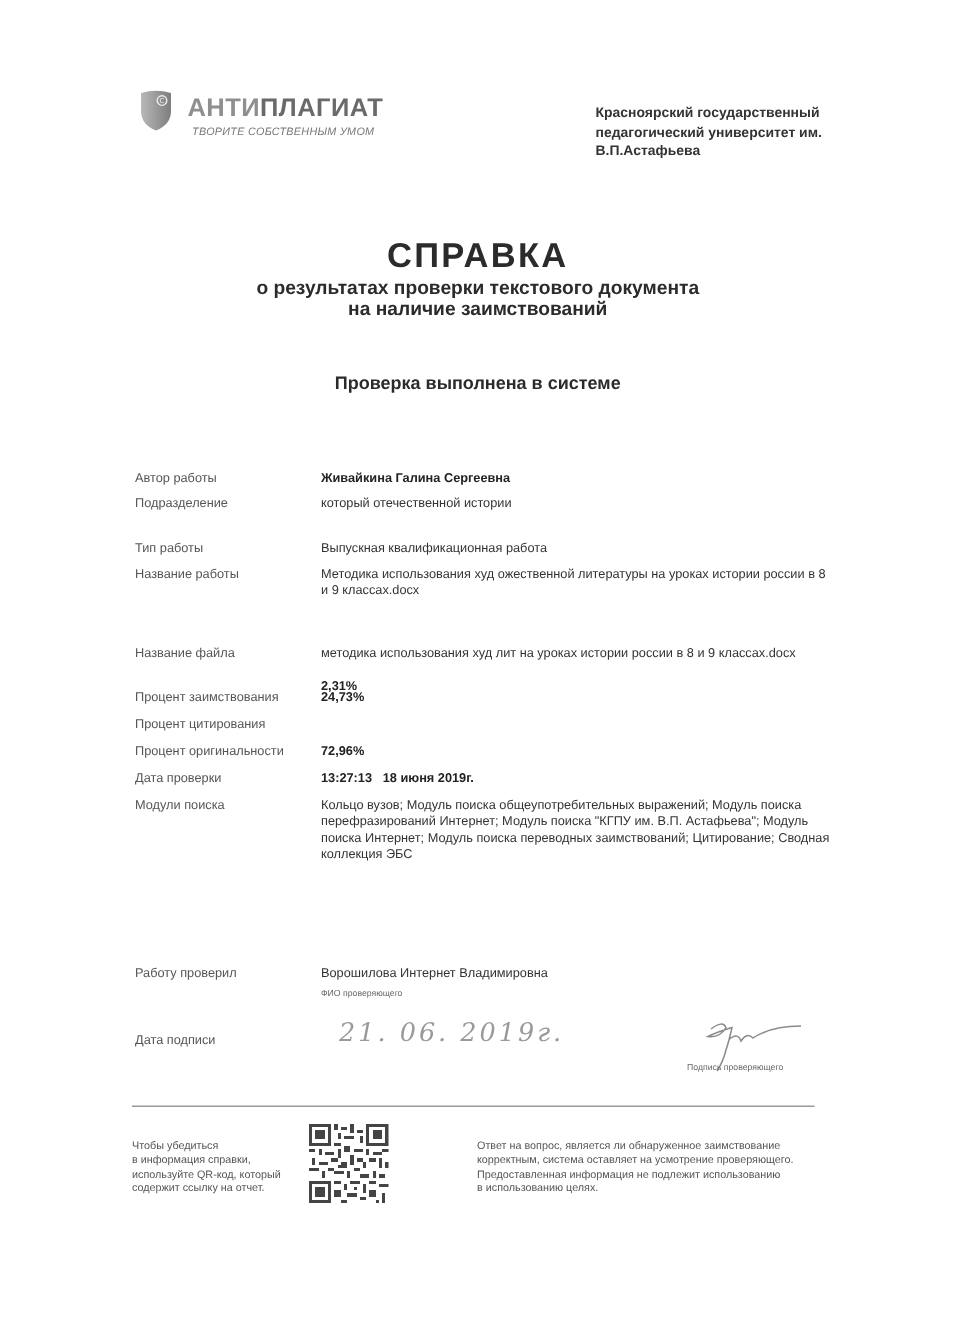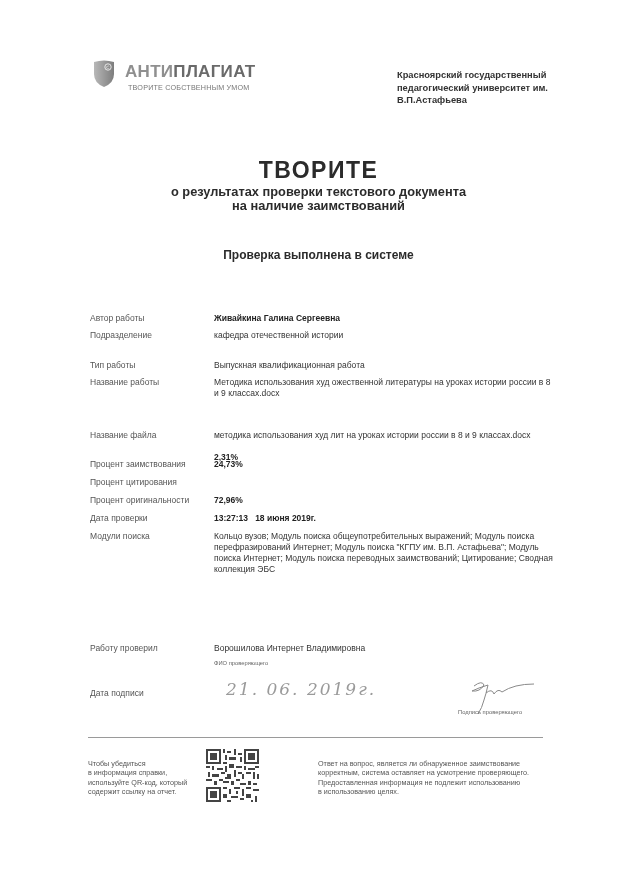--- a/index.html
+++ b/index.html
@@ -4,21 +4,21 @@
 <style>
   html, body { margin: 0; padding: 0; }
   body {
     width: 637px; height: 880px; background: #ffffff; position: relative; overflow: hidden;
     font-family: "Liberation Sans", "DejaVu Sans", sans-serif; color: #222;
   }
   .abs { position: absolute; }
   .logo-shield { left: 93px; top: 60px; width: 22px; height: 28px; }
   .logo-title { left: 125px; top: 63px; font-size: 17px; font-weight: bold; letter-spacing: 0.3px; color: #8f8f8f; line-height: 1; }
   .logo-title .bold { color: #6a6a6a; }
-  .logo-tag { left: 128px; top: 83px; font-size: 7.2px; color: #777; letter-spacing: 0.2px; }
+  .logo-tag { left: 128px; top: 83px; font-size: 7.2px; color: #777; letter-spacing: 0.2px; font-style: italic; }
   .univ { left: 397px; top: 69px; font-size: 9.3px; font-weight: bold; color: #333; line-height: 12.5px; width: 170px; }
   .title { left: 0; width: 637px; text-align: center; top: 157px; font-size: 23px; font-weight: bold; letter-spacing: 1.5px; color: #2b2b2b; }
   .subtitle { left: 0; width: 637px; text-align: center; top: 185px; font-size: 12.8px; font-weight: bold; color: #2b2b2b; line-height: 14px; }
   .system { left: 0; width: 637px; text-align: center; top: 248px; font-size: 12px; font-weight: bold; color: #2b2b2b; line-height: 15px; }
   .lbl { left: 90px; font-size: 8.5px; color: #555; }
   .val { left: 214px; font-size: 8.5px; color: #333; width: 345px; line-height: 11px; }
   .b { font-weight: bold; color: #222; }
   .small { font-size: 5.8px; color: #666; }
   .hand { font-family: "DejaVu Serif", serif; font-style: italic; font-size: 17px; color: #9a9a9a; letter-spacing: 2px; margin-left: 11px; }
   .divider { left: 88px; top: 737px; width: 455px; height: 1px; background: #9a9a9a; }
@@ -43,34 +43,34 @@
 </div>
 <div class="abs logo-title"><span>АНТИ</span><span class="bold">ПЛАГИАТ</span></div>
 <div class="abs logo-tag">ТВОРИТЕ СОБСТВЕННЫМ УМОМ</div>
 
 <div class="abs univ">
   <div>Красноярский государственный</div>
   <div>педагогический университет им.</div>
   <div>В.П.Астафьева</div>
 </div>
 
-<div class="abs title">ТВОРИТЕ</div>
+<div class="abs title">СПРАВКА</div>
 <div class="abs subtitle">
   <div>о результатах проверки текстового документа</div>
   <div>на наличие заимствований</div>
 </div>
 <div class="abs system">
   <div>Проверка выполнена в системе</div>
 </div>
 
 <div class="abs lbl" style="top:313px">Автор работы</div>
 <div class="abs val b" style="top:313px">Живайкина Галина Сергеевна</div>
 
 <div class="abs lbl" style="top:330px">Подразделение</div>
-<div class="abs val" style="top:330px">кафедра отечественной истории</div>
+<div class="abs val" style="top:330px">который отечественной истории</div>
 
 <div class="abs lbl" style="top:360px">Тип работы</div>
 <div class="abs val" style="top:360px">Выпускная квалификационная работа</div>
 
 <div class="abs lbl" style="top:377px">Название работы</div>
 <div class="abs val" style="top:377px; width:340px">Методика использования худ ожественной литературы на уроках истории россии в 8 и 9 классах.docx</div>
 
 <div class="abs lbl" style="top:430px">Название файла</div>
 <div class="abs val" style="top:430px">методика использования худ лит на уроках истории россии в 8 и 9 классах.docx</div>
 

